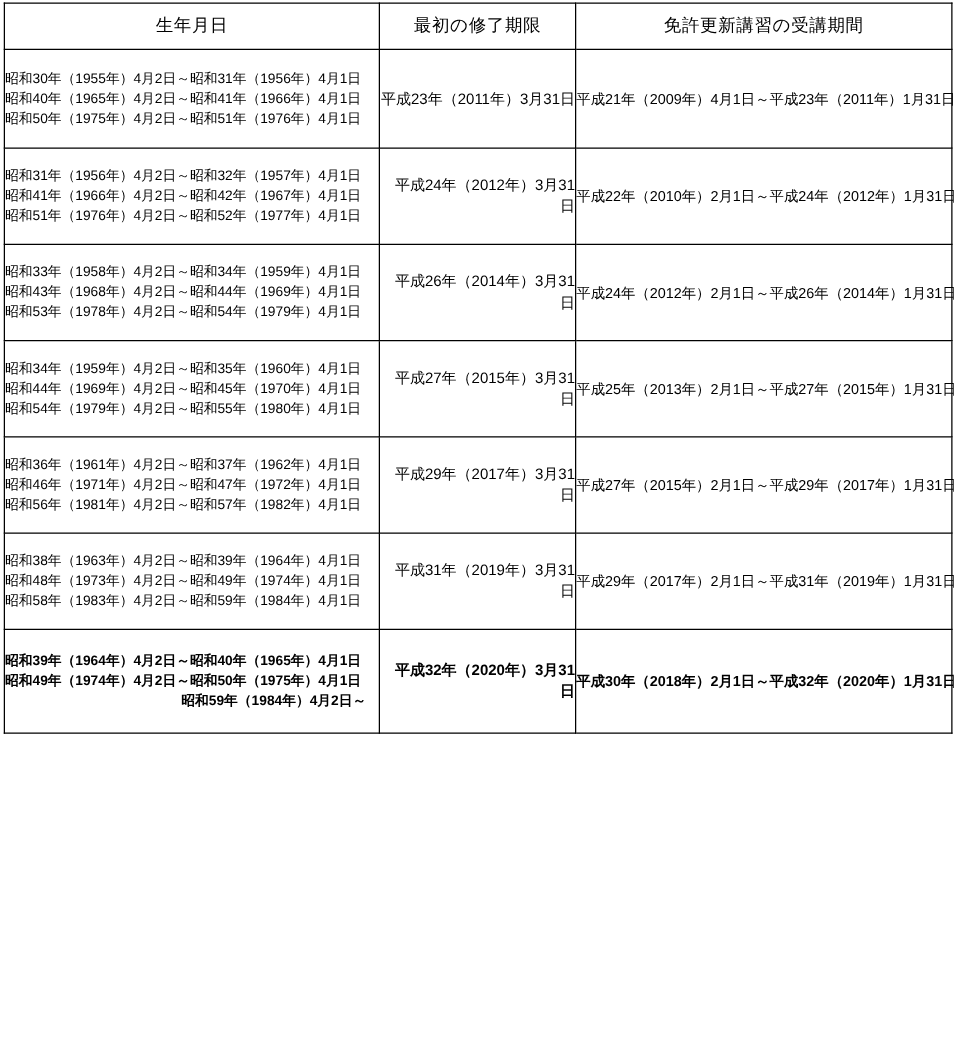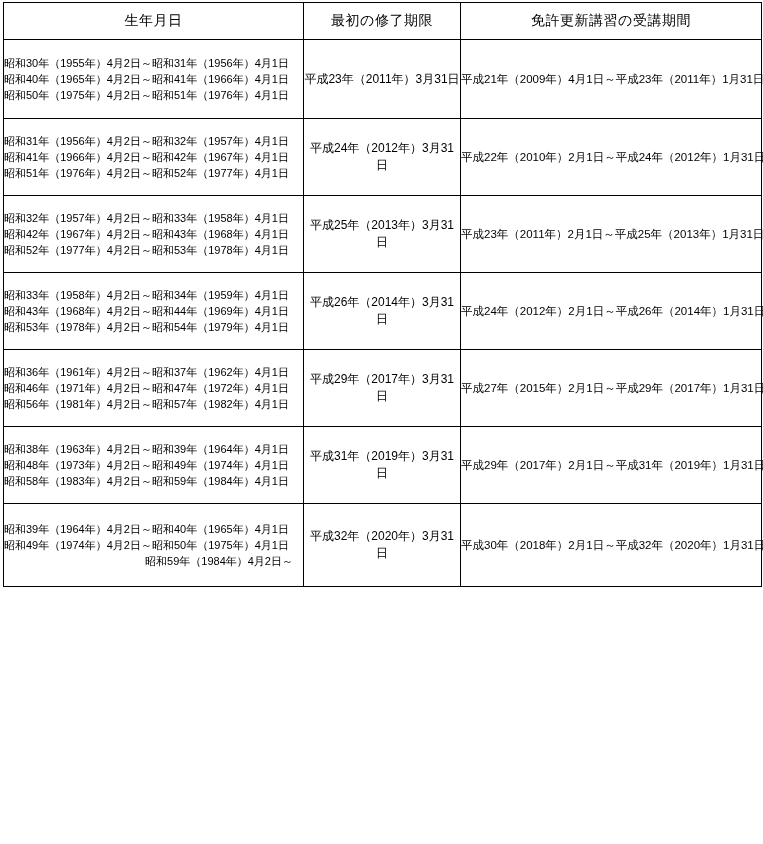--- a/index.html
+++ b/index.html
@@ -39,37 +39,37 @@
     height: 36px;
     font-size: 14px;
     font-weight: normal;
     text-align: center;
     letter-spacing: 0.5px;
   }
   tbody td {
     height: 76px;
   }
   tbody tr:first-child td { height: 78px; }
-  tbody tr:last-child td { height: 82px; }
+  tbody tr:last-child td { height: 82px; font-weight: bold; }
 
   td.birth {
     padding: 4px 0 4px 6px;
     text-align: left;
   }
   td.birth .line {
     font-size: 11px;
     line-height: 16px;
     white-space: nowrap;
   }
   td.birth .line.center {
     text-align: right;
     padding-right: 10px;
   }
   td.deadline {
-    text-align: center;
+    text-align: right;
     font-size: 12px;
   }
   td.period {
     text-align: left;
     font-size: 11.5px;
     white-space: nowrap;
     margin-left: 24px;
   }
 </style>
 </head>
@@ -98,35 +98,35 @@
           <td class="birth">
             <div class="line">昭和31年（1956年）4月2日～昭和32年（1957年）4月1日</div>
             <div class="line">昭和41年（1966年）4月2日～昭和42年（1967年）4月1日</div>
             <div class="line">昭和51年（1976年）4月2日～昭和52年（1977年）4月1日</div>
           </td>
           <td class="deadline">平成24年（2012年）3月31日</td>
           <td class="period">平成22年（2010年）2月1日～平成24年（2012年）1月31日</td>
         </tr>
         <tr>
           <td class="birth">
-            <div class="line">昭和32年（1957年）4月2日～昭和33年（1958年）4月1日</div>
-            <div class="line">昭和42年（1967年）4月2日～昭和43年（1968年）4月1日</div>
-            <div class="line">昭和52年（1977年）4月2日～昭和53年（1978年）4月1日</div>
-          </td>
-          <td class="deadline">平成25年（2013年）3月31日</td>
-          <td class="period">平成23年（2011年）2月1日～平成25年（2013年）1月31日</td>
-        </tr>
-        <tr>
-          <td class="birth">
             <div class="line">昭和33年（1958年）4月2日～昭和34年（1959年）4月1日</div>
             <div class="line">昭和43年（1968年）4月2日～昭和44年（1969年）4月1日</div>
             <div class="line">昭和53年（1978年）4月2日～昭和54年（1979年）4月1日</div>
           </td>
           <td class="deadline">平成26年（2014年）3月31日</td>
           <td class="period">平成24年（2012年）2月1日～平成26年（2014年）1月31日</td>
+        </tr>
+        <tr>
+          <td class="birth">
+            <div class="line">昭和34年（1959年）4月2日～昭和35年（1960年）4月1日</div>
+            <div class="line">昭和44年（1969年）4月2日～昭和45年（1970年）4月1日</div>
+            <div class="line">昭和54年（1979年）4月2日～昭和55年（1980年）4月1日</div>
+          </td>
+          <td class="deadline">平成27年（2015年）3月31日</td>
+          <td class="period">平成25年（2013年）2月1日～平成27年（2015年）1月31日</td>
         </tr>
         <tr>
           <td class="birth">
             <div class="line">昭和36年（1961年）4月2日～昭和37年（1962年）4月1日</div>
             <div class="line">昭和46年（1971年）4月2日～昭和47年（1972年）4月1日</div>
             <div class="line">昭和56年（1981年）4月2日～昭和57年（1982年）4月1日</div>
           </td>
           <td class="deadline">平成29年（2017年）3月31日</td>
           <td class="period">平成27年（2015年）2月1日～平成29年（2017年）1月31日</td>
         </tr>

